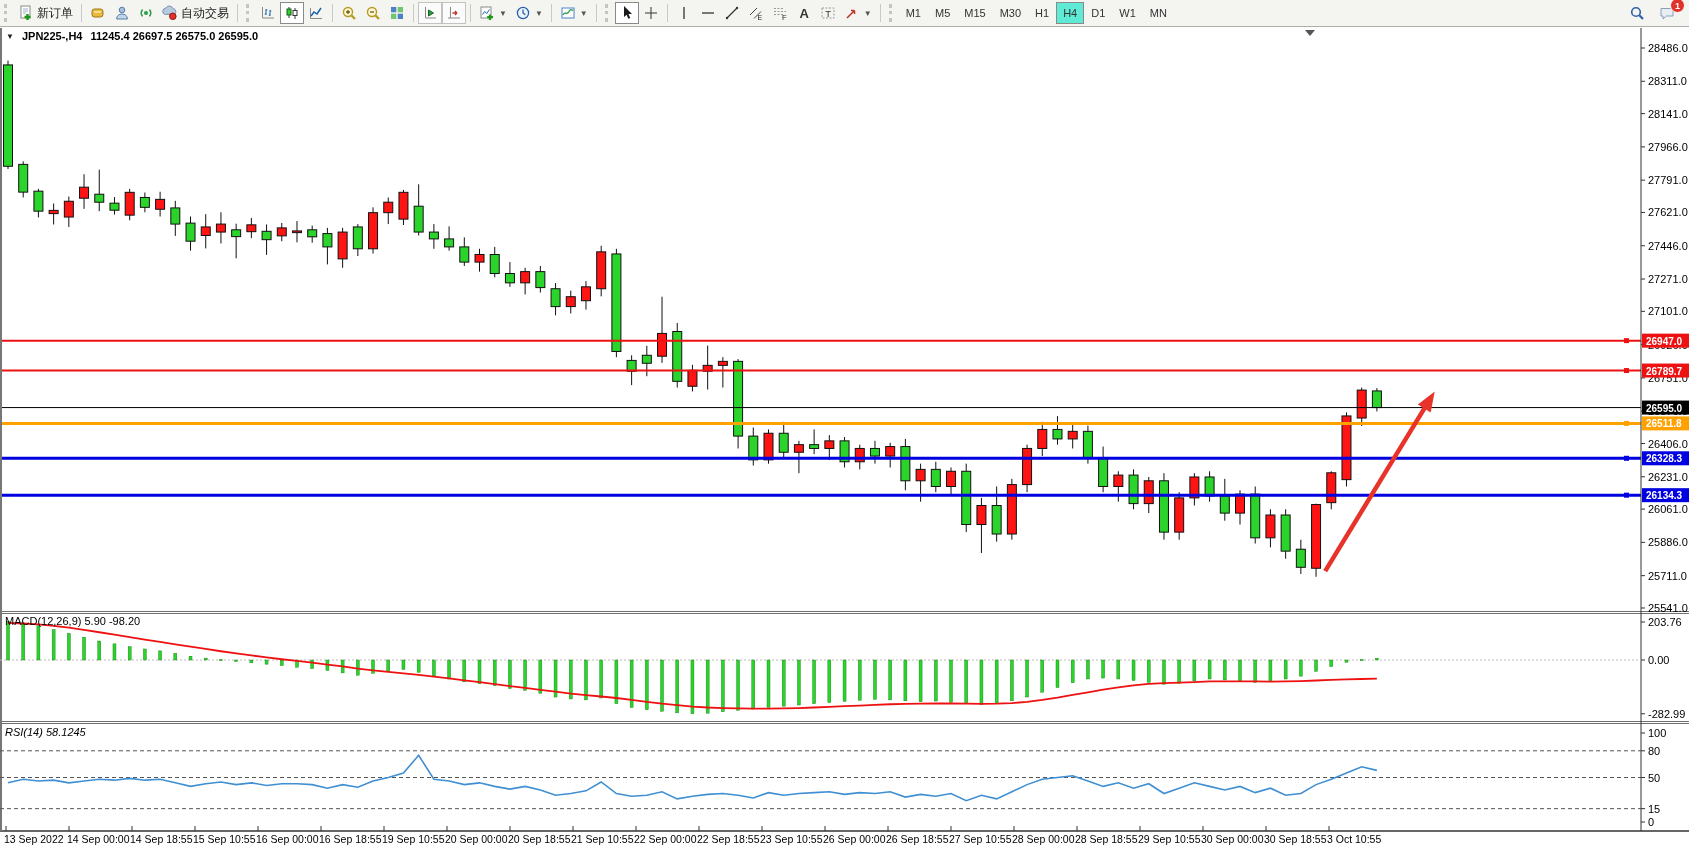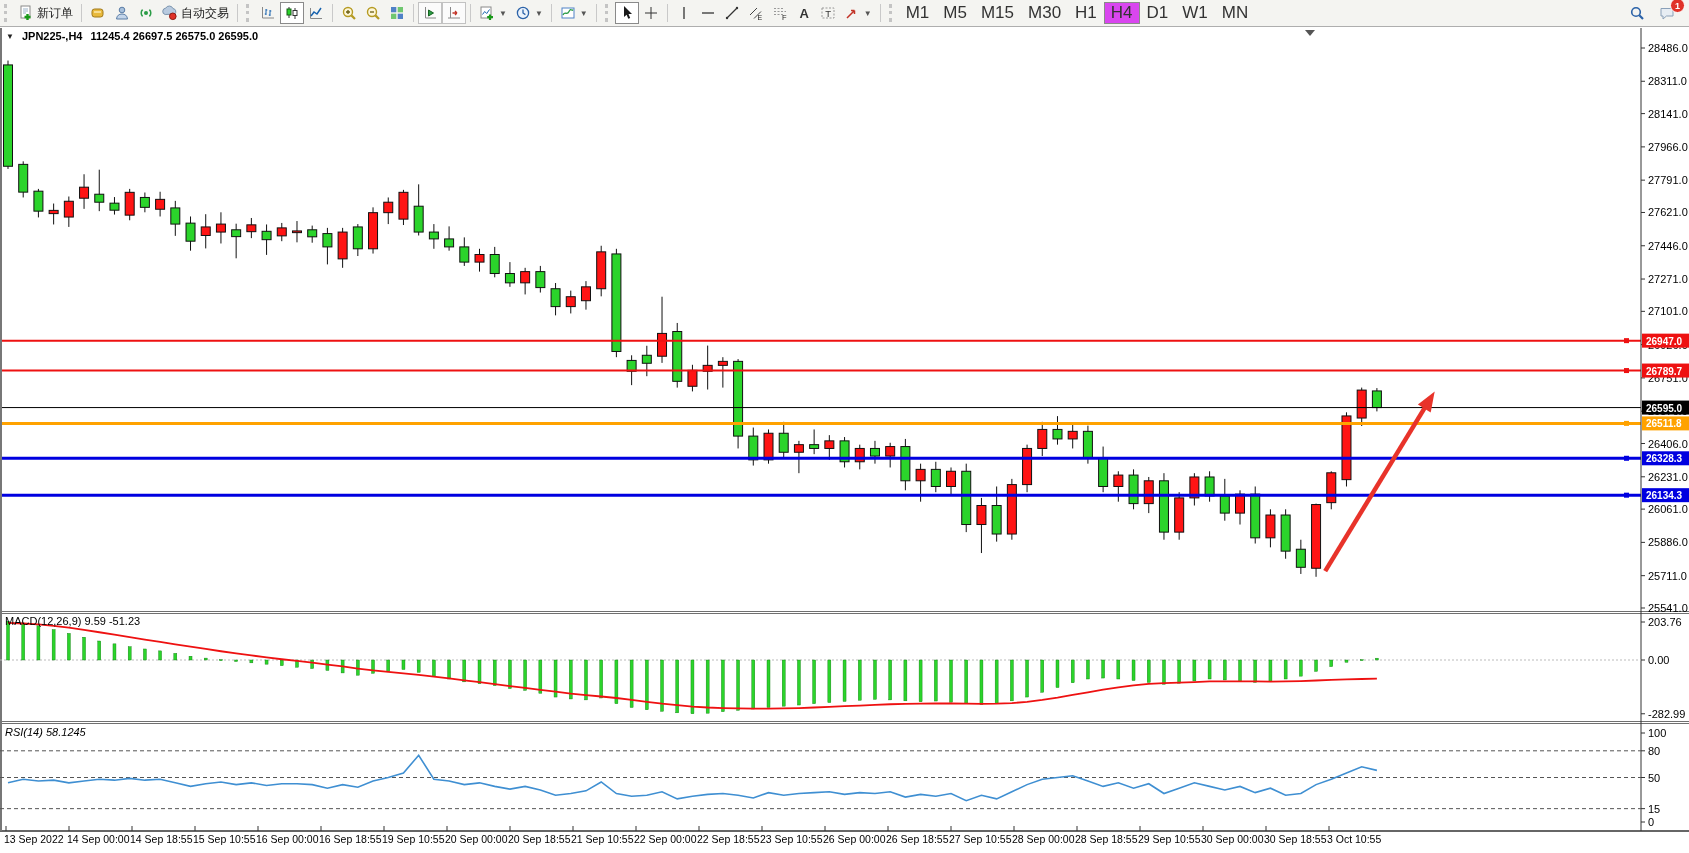--- a/index.html
+++ b/index.html
@@ -10,23 +10,23 @@
            border-bottom:1px solid #aeaeae;display:flex;align-items:center;z-index:10;}
   .tbtn{height:22px;min-width:24px;display:flex;align-items:center;justify-content:center;
         gap:3px;padding:0 3px;border:1px solid transparent;font-size:12px;color:#222;
         box-sizing:border-box;cursor:default;}
   .tbtn.pressed{background:#fff;border:1px solid #8a8a8a;}
   .tbtn.boxed{border:1px solid #c2c2c2;background:#fbfbfb;}
   .tbtn svg{display:block;}
   .tsep{width:1px;height:18px;background:#c9c9c9;margin:0 4px;}
   .thandle{width:3px;height:18px;border-left:3px dotted #c4c4c4;margin:0 4px;}
   .dd{font-size:8px;color:#555;margin-left:1px;}
-  .tf{font-size:17px;color:#333;padding:0 6px;height:22px;display:flex;align-items:center;
+  .tf{font-size:11px;color:#333;padding:0 6px;height:22px;display:flex;align-items:center;
       border:1px solid transparent;box-sizing:border-box;}
-  .tf.active{background:#d946ef;border:1px solid #8a8a8a;}
+  .tf.active{background:#5eead4;border:1px solid #8a8a8a;}
   #tb-right{margin-left:auto;display:flex;align-items:center;padding-right:10px;gap:6px;}
   #msg-badge{position:relative;}
   #msg-badge .badge{position:absolute;top:-5px;right:-7px;background:#e03229;color:#fff;
       border-radius:50%;width:13px;height:13px;font-size:9px;font-weight:bold;
       display:flex;align-items:center;justify-content:center;border:1px solid #fff;}
   
   .ovl{position:absolute;z-index:5;font-size:11px;color:#000;white-space:nowrap;}
   #sym-title{top:30px;left:6px;font-weight:bold;display:flex;gap:8px;align-items:center;}
   #sym-title .tri{font-size:8px;color:#222;}
   #macd-label{top:615px;left:5px;}
@@ -240,21 +240,21 @@
       </div>
     </div>
 
   <div class="ovl" id="sym-title">
     <span class="tri">▼</span>
     <span>JPN225-,H4</span>
     <span>11245.4 26697.5 26575.0 26595.0</span>
   </div>
   <div class="ovl" id="macd-label">
     <span>MACD(12,26,9)</span>
-    <span>9.59 -51.23</span>
+    <span>5.90 -98.20</span>
   </div>
   <div class="ovl" id="rsi-label">
     <span>RSI(14)</span>
     <span>58.1245</span>
   </div>
 
   <svg id="chart" width="1689" height="853" viewBox="0 0 1689 853" style="position:absolute;top:0;left:0;z-index:1">
       <rect x="0" y="0" width="1689" height="853" fill="#ffffff"></rect>
       <g>
         <line x1="8" x2="8" y1="60.5499" y2="168.93540000000002" stroke="#111111"></line>

